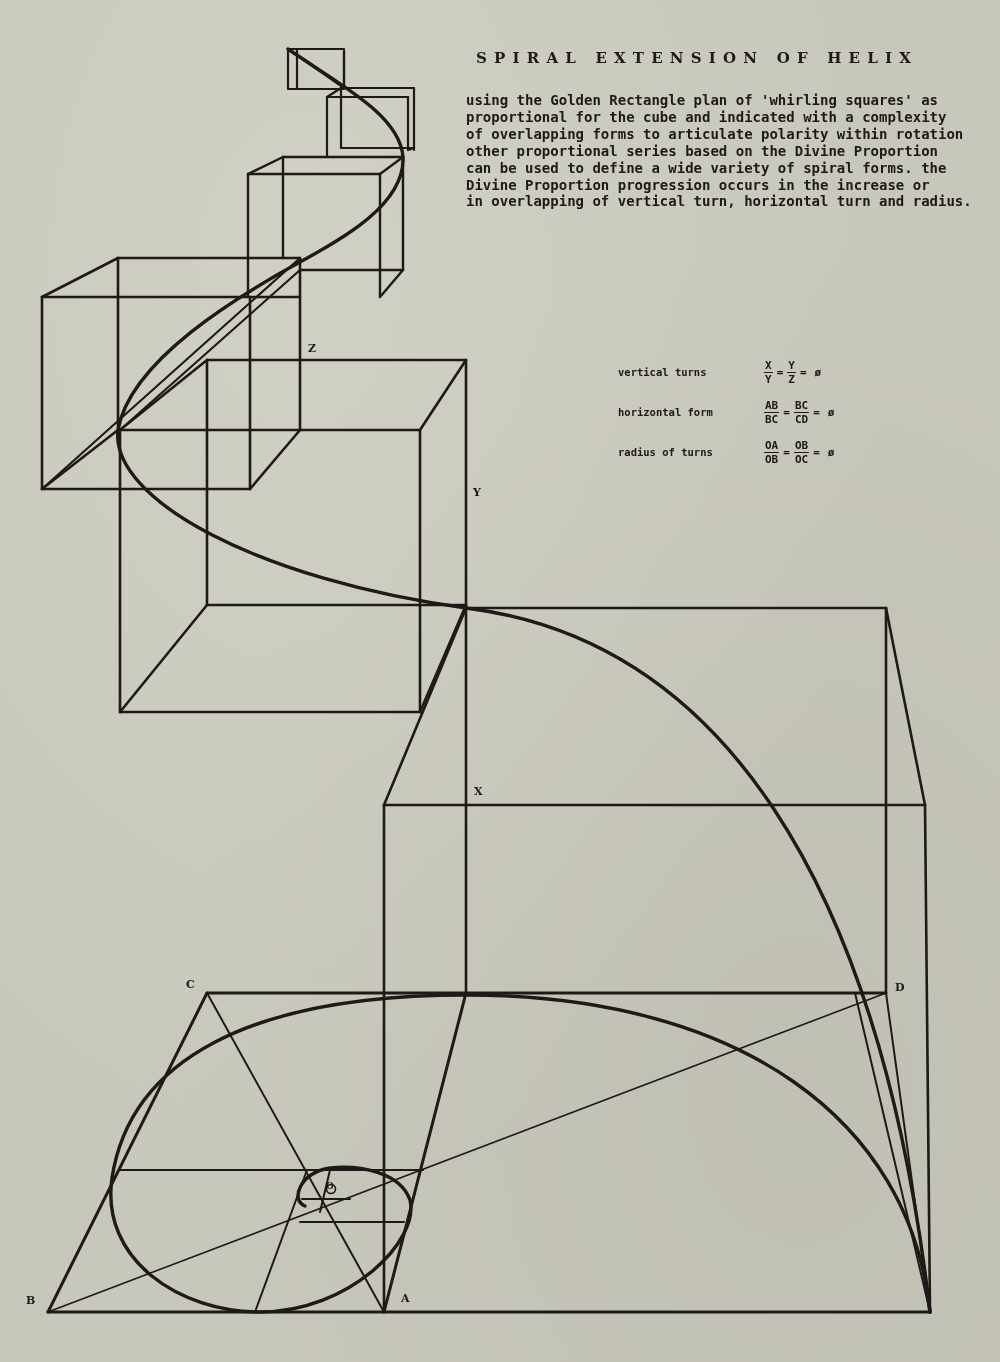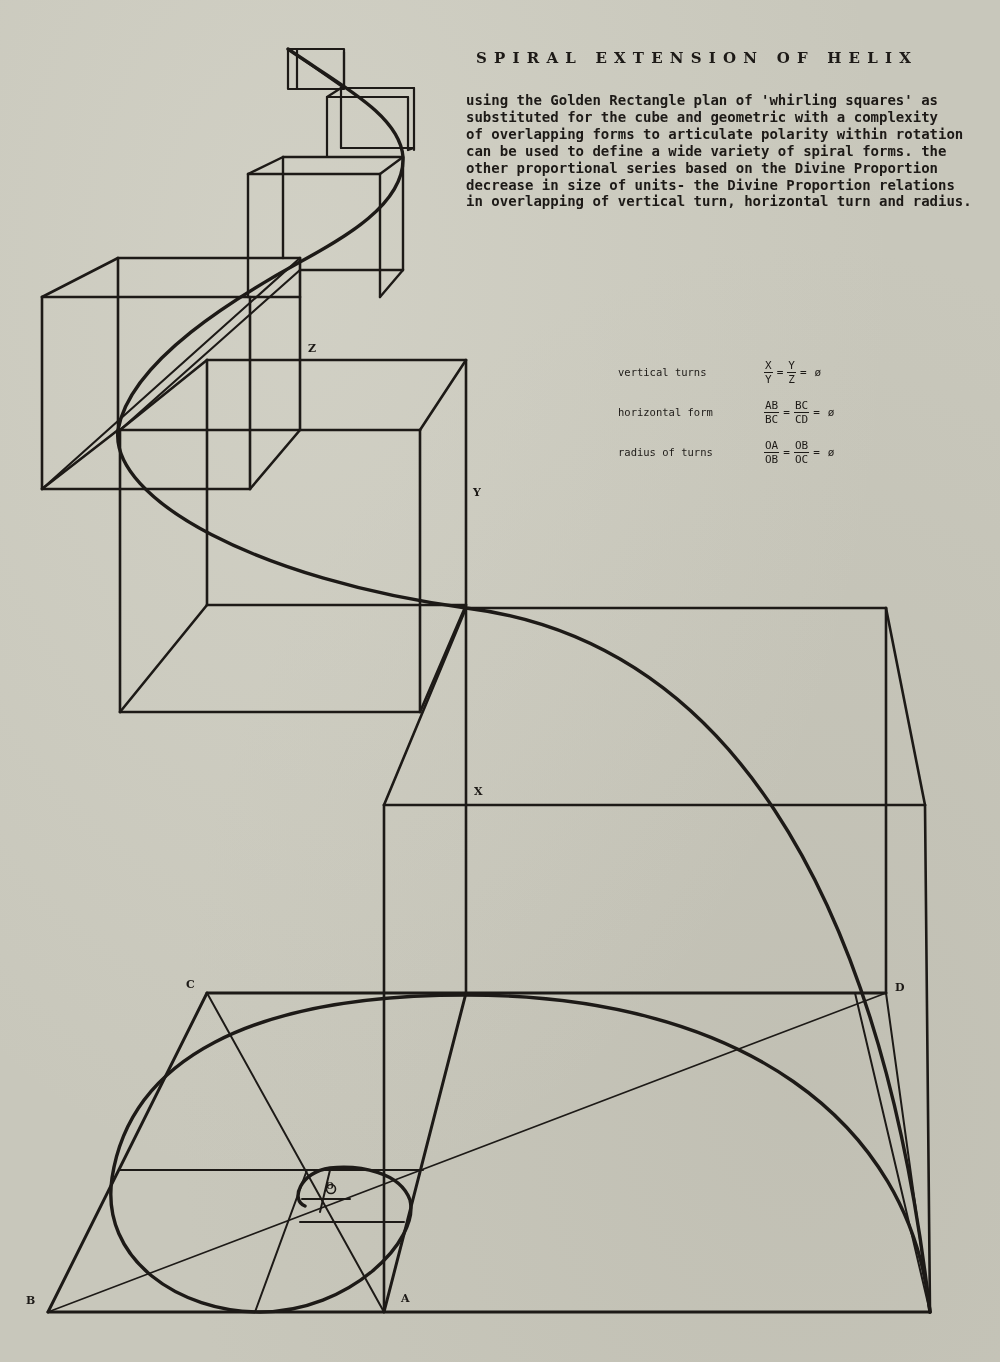--- a/index.html
+++ b/index.html
@@ -25,21 +25,21 @@
     color: #1d1a17;
   }
   .body-text {
     position: absolute; left: 466px; top: 92px; width: 510px;
     font-family: "DejaVu Sans Mono", monospace; font-weight: bold;
     font-size: 14px; line-height: 16.9px; color: #1d1a17;
   }
   .body-text .line { display: block; white-space: nowrap; }
   .formulas {
     position: absolute; left: 618px; top: 352px; width: 270px;
-    font-family: "DejaVu Sans Mono", monospace; font-weight: normal;
+    font-family: "DejaVu Sans Mono", monospace; font-weight: bold;
     color: #1d1a17;
   }
   .frow { display: flex; align-items: center; height: 40px; }
   .flabel { width: 146px; font-size: 10.5px; white-space: nowrap; }
   .frac { display: inline-flex; flex-direction: column; align-items: center; font-size: 11px; line-height: 13px; }
   .frac .num { border-bottom: 1.6px solid #1d1a17; padding: 0 1px; }
   .op { font-size: 11px; margin: 0 4px; }
   .pt-label {
     position: absolute; font-family: "DejaVu Serif", serif; font-weight: bold;
     font-size: 11px; color: #1d1a17;
@@ -165,25 +165,25 @@
         <line x1="930" y1="1312" x2="855" y2="993"></line>
       </g>
       <circle cx="331" cy="1189" r="4.5" stroke-width="1.6"></circle>
     </g>
   </svg>
 
   <div class="title">SPIRAL EXTENSION OF HELIX</div>
 
   <div class="body-text">
     <span class="line">using the Golden Rectangle plan of 'whirling squares' as</span>
-    <span class="line">substituted for the cube and geometric with a complexity</span>
+    <span class="line">proportional for the cube and indicated with a complexity</span>
     <span class="line">of overlapping forms to articulate polarity within rotation</span>
+    <span class="line">other proportional series based on the Divine Proportion</span>
     <span class="line">can be used to define a wide variety of spiral forms. the</span>
-    <span class="line">other proportional series based on the Divine Proportion</span>
-    <span class="line">decrease in size of units- the Divine Proportion relations</span>
+    <span class="line">Divine Proportion progression occurs in the increase or</span>
     <span class="line">in overlapping of vertical turn, horizontal turn and radius.</span>
   </div>
 
   <div class="formulas">
     <div class="frow">
       <span class="flabel">vertical turns</span>
       <span class="frac">
         <span class="num">X</span>
         <span class="den">Y</span>
       </span>

